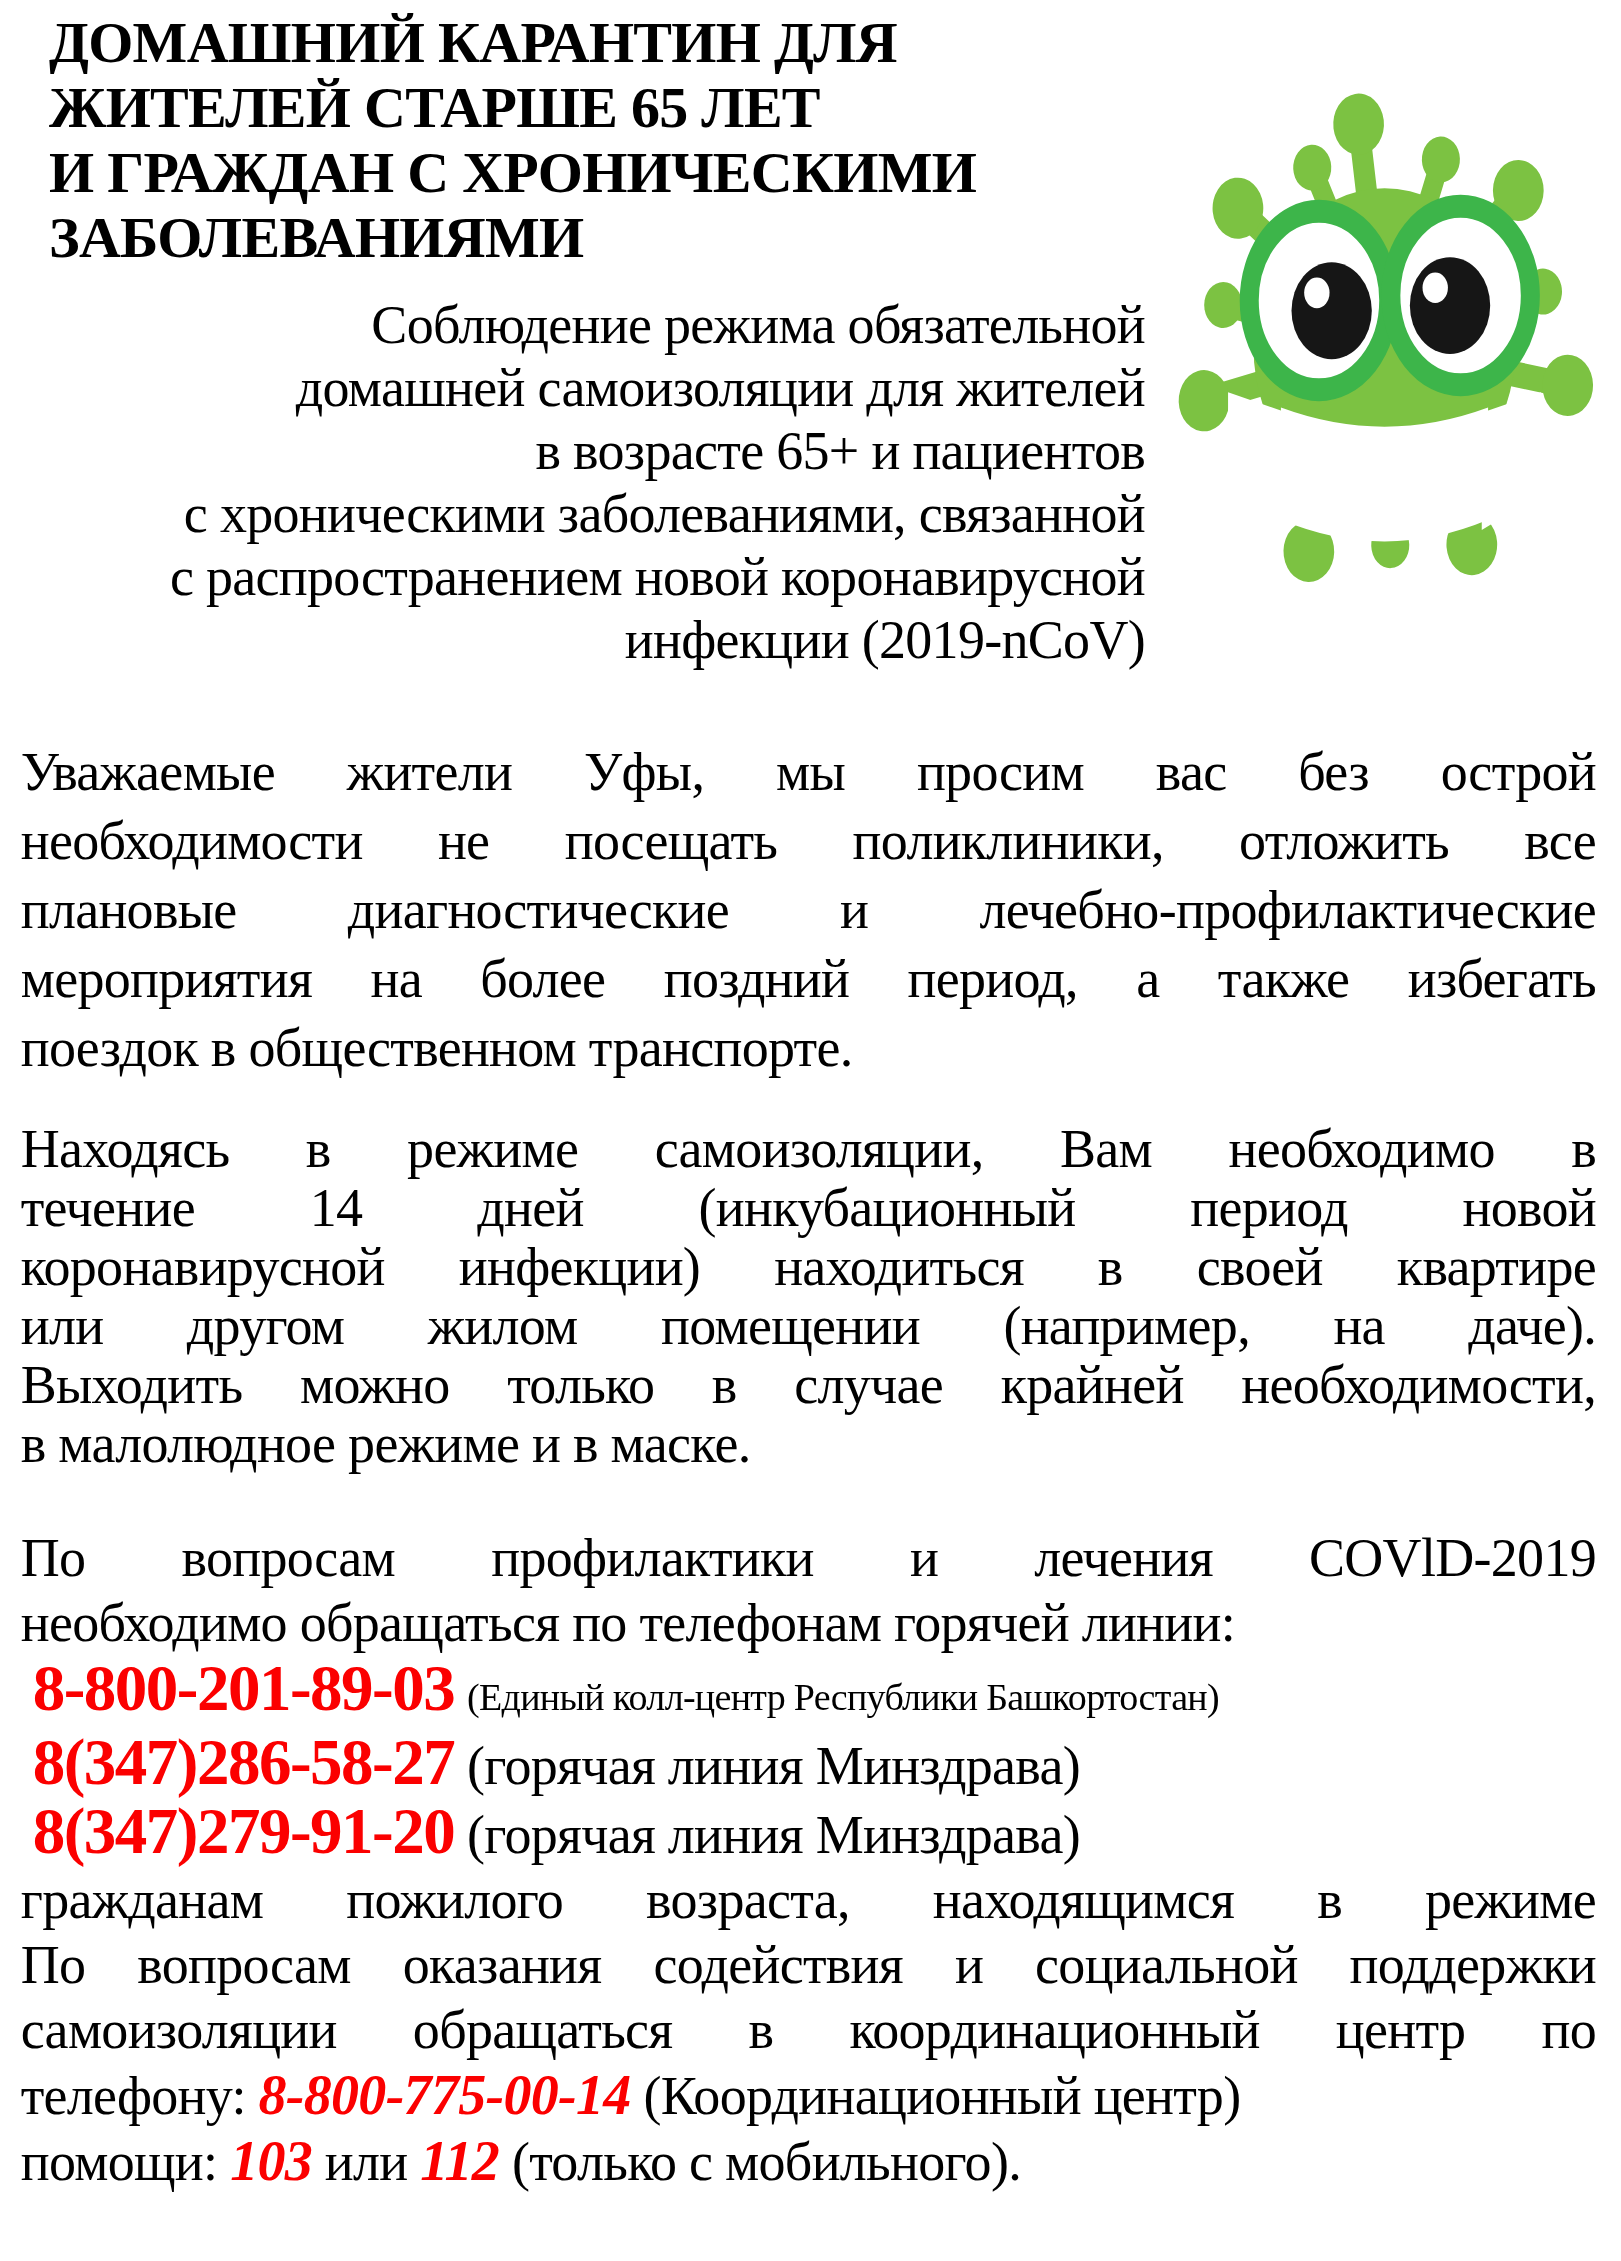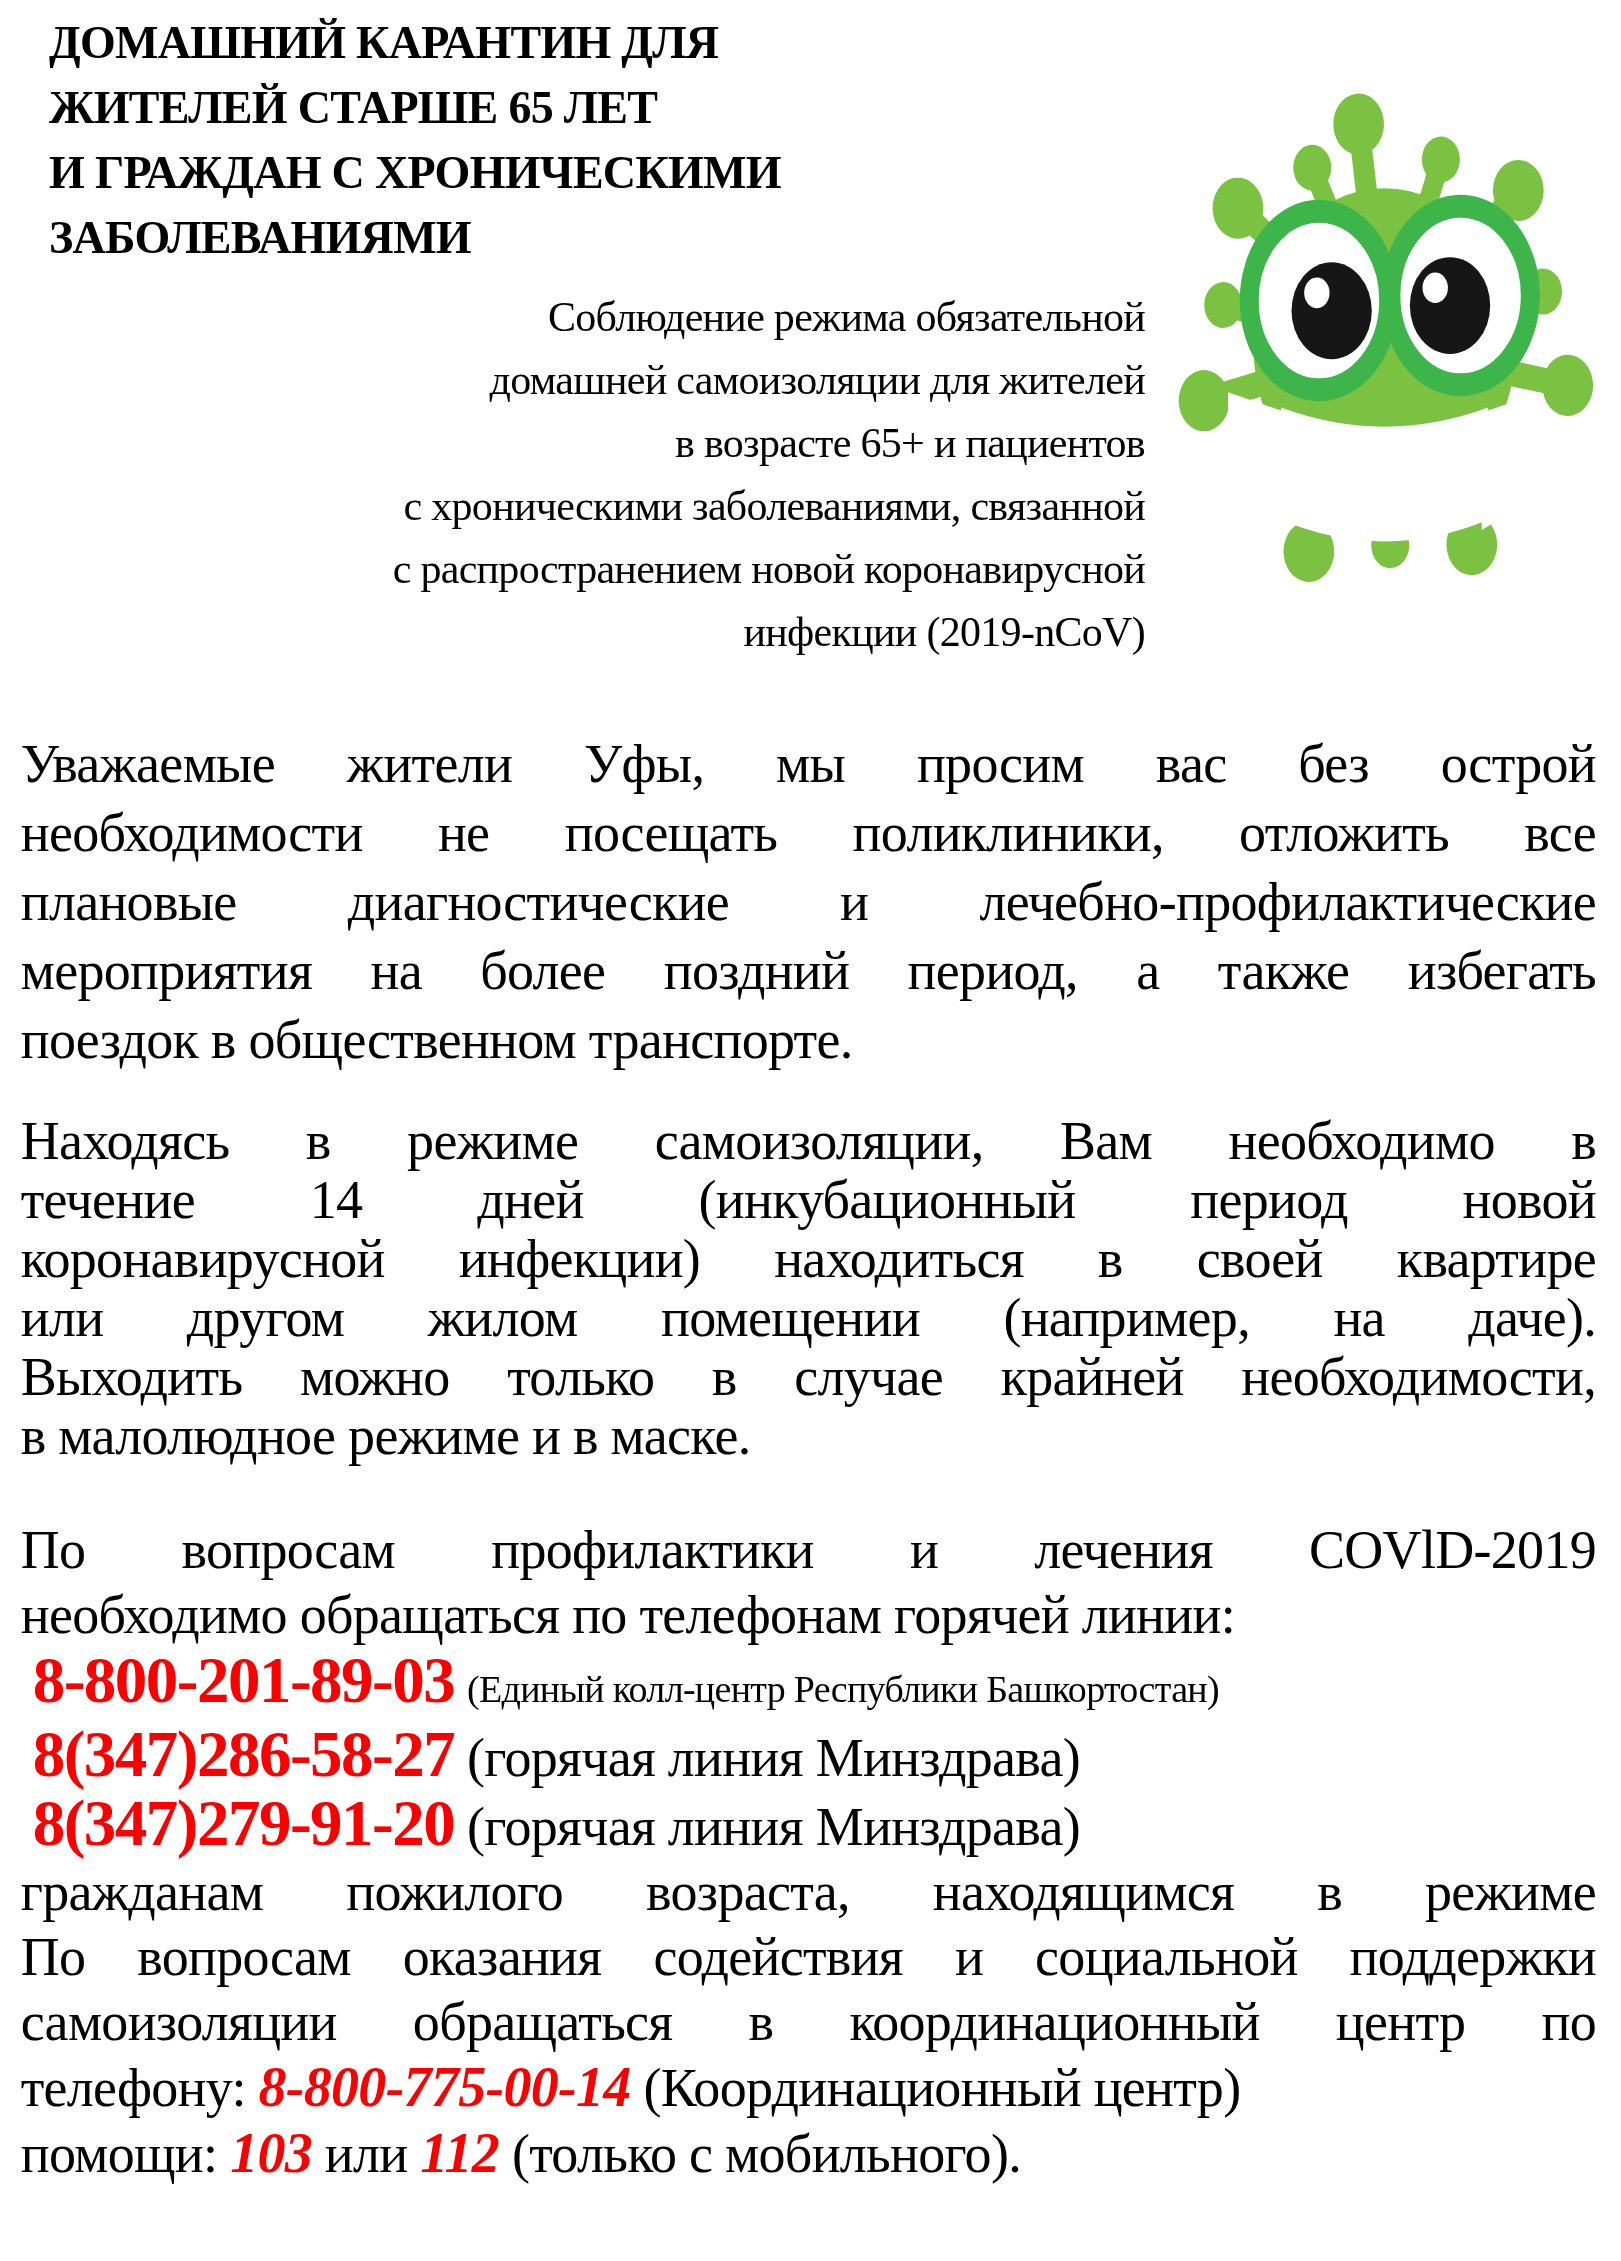--- a/index.html
+++ b/index.html
@@ -11,29 +11,29 @@
     background:#ffffff;
     color:#000000;
     font-family:"Liberation Serif","DejaVu Serif",serif;
   }
   .line { text-align:left; }
   .line.just { text-align:justify; text-align-last:justify; }
 
   .title {
     padding:10.3px 0 0 49px;
     width:1121px;
-    font-size:46px;
+    font-size:58px;
     font-weight:700;
     line-height:65px;
     letter-spacing:-0.7px;
   }
   .subtitle {
     width:1145px;
-    margin-top:16px;
-    font-size:42px;
+    margin-top:24px;
+    font-size:54px;
     line-height:63px;
     letter-spacing:-0.7px;
   }
   .subtitle .line { text-align:right; }
 
   .body-block {
     margin-left:20.7px;
     margin-right:25px;
     font-size:54px;
     letter-spacing:-0.7px;

